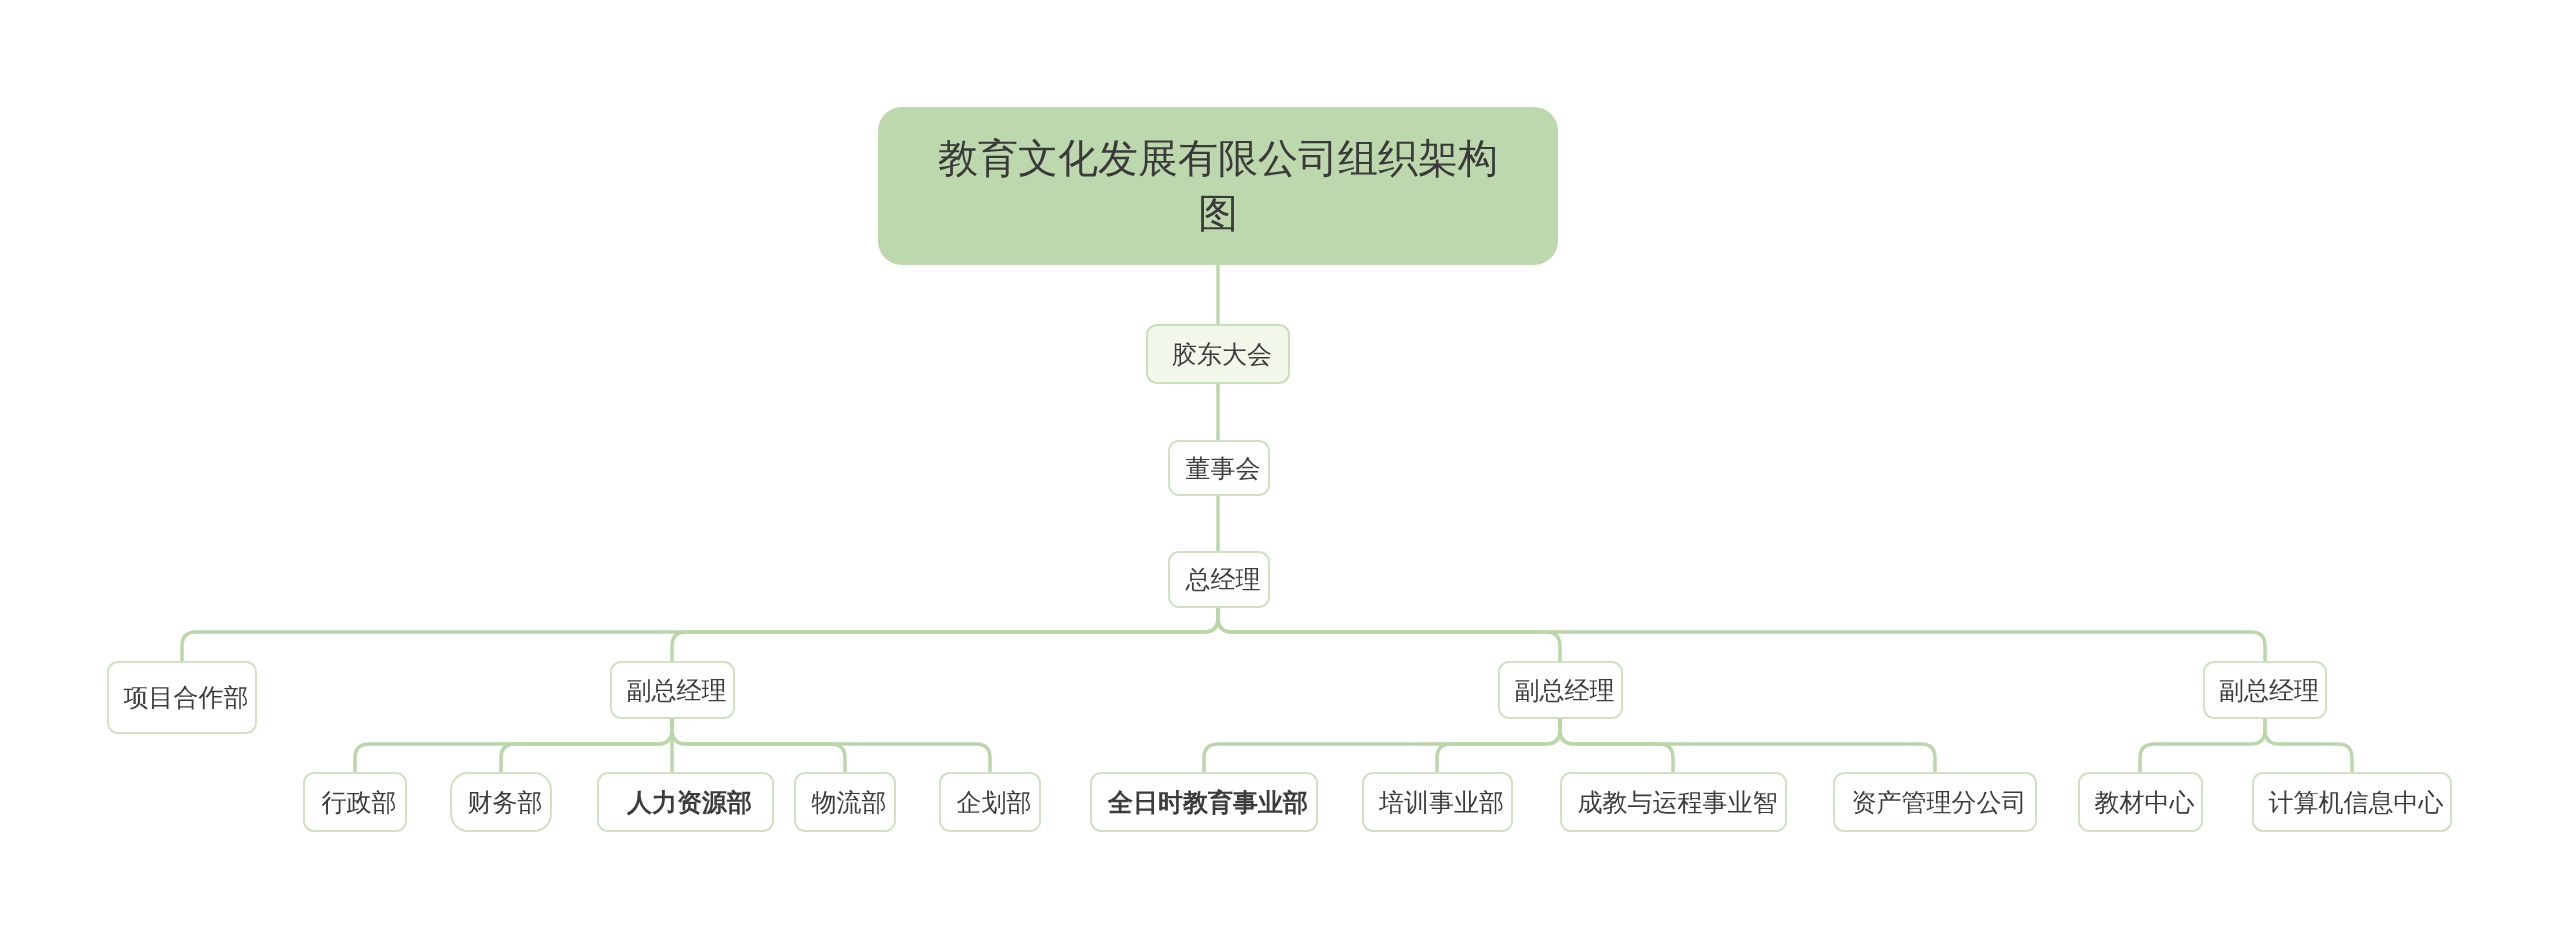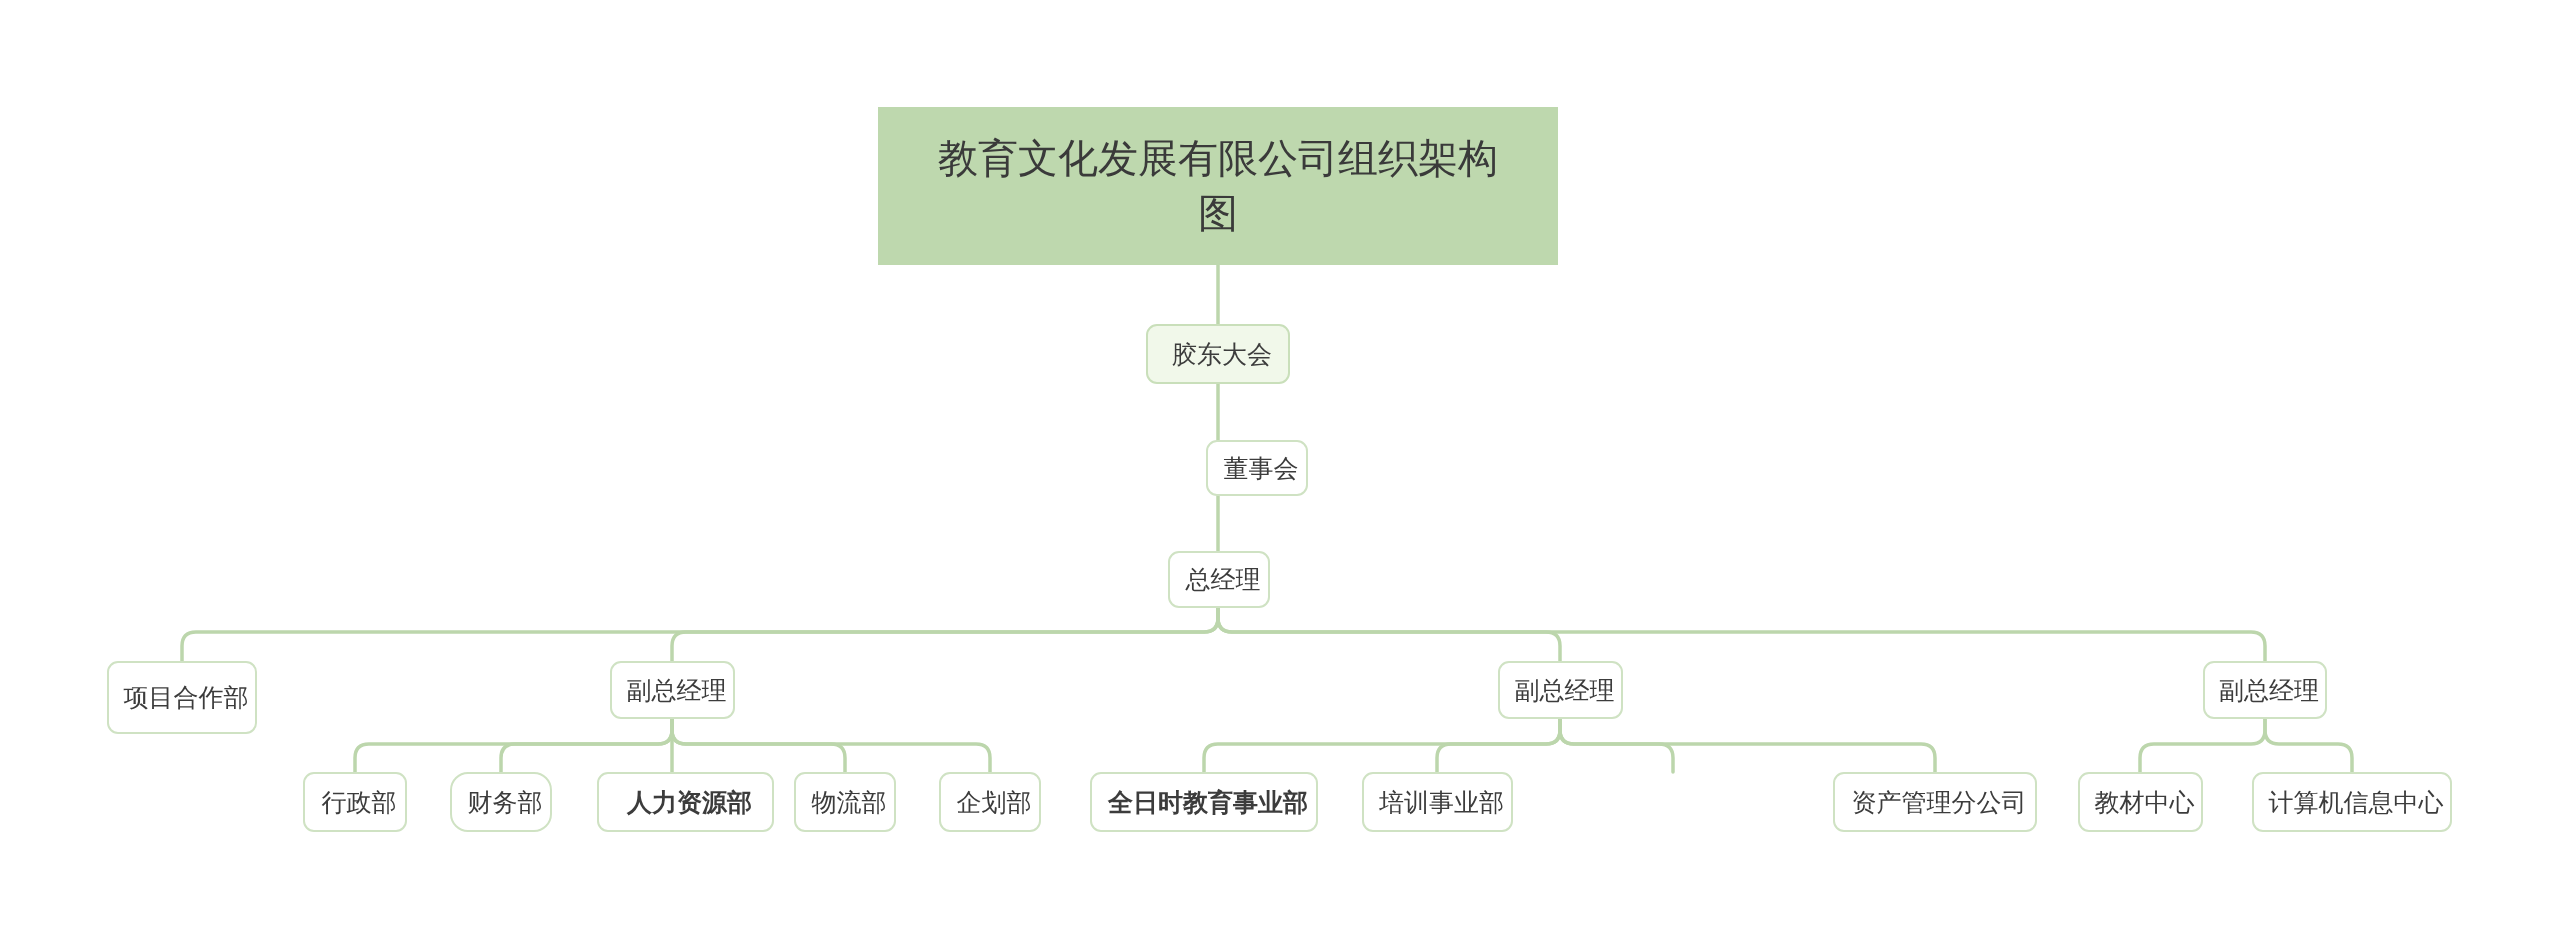--- a/index.html
+++ b/index.html
@@ -55,21 +55,21 @@
     cursor: default;
     padding-left: 8px;
   }
   .node--tinted {
     background: var(--highlight-fill, #f1f8ea);
     border-color: var(--highlight-border, #c9dfba);
   }
   .node--title {
     background: var(--title-fill, #bed8ae);
     border: none;
-    border-radius: 0;
+    border-radius: 24px;
     font-size: 40px;
     line-height: 55px;
     padding: 0 50px;
     color: var(--title-text, #3a3a3a);
     text-align: center;
     white-space: normal;
     word-break: break-all;
   }
 </style>
 </head>
@@ -99,21 +99,21 @@
     <path class="edge" d="M 1560 719 V 730 Q 1560 744 1574 744 H 1921 Q 1935 744 1935 758 V 772"></path>
 
     <path class="edge" d="M 2265 719 V 730 Q 2265 744 2251 744 H 2154 Q 2140 744 2140 758 V 772"></path>
     <path class="edge" d="M 2265 719 V 730 Q 2265 744 2279 744 H 2338 Q 2352 744 2352 758 V 772"></path>
   </svg>
 
   <div class="node node--title" style="left:878px; top:107px; width:680px; height:158px;">教育文化发展有限公司组织架构图</div>
 
   <div class="node node--tinted" style="left:1146px; top:324px; width:144px; height:60px;">胶东大会</div>
 
-  <div class="node" style="left:1168px; top:440px; width:102px; height:56px;margin-left:38px;">董事会</div>
+  <div class="node" style="left:1168px; top:440px; width:102px; height:56px;">董事会</div>
 
   <div class="node" style="left:1168px; top:551px; width:102px; height:57px;">总经理</div>
 
   <div class="node" style="left:107px; top:661px; width:150px; height:73px;">项目合作部</div>
 
   <div class="node" style="left:610px; top:661px; width:125px; height:58px;">副总经理</div>
 
   <div class="node" style="left:1498px; top:661px; width:125px; height:58px;">副总经理</div>
 
   <div class="node" style="left:2203px; top:661px; width:124px; height:58px;">副总经理</div>
@@ -125,20 +125,21 @@
   <div class="node" style="left:597px; top:772px; width:177px; height:60px;font-weight:bold;">人力资源部</div>
 
   <div class="node" style="left:794px; top:772px; width:102px; height:60px;">物流部</div>
 
   <div class="node" style="left:939px; top:772px; width:102px; height:60px;">企划部</div>
 
   <div class="node" style="left:1090px; top:772px; width:228px; height:60px;font-weight:bold;">全日时教育事业部</div>
 
   <div class="node" style="left:1362px; top:772px; width:151px; height:60px;">培训事业部</div>
 
+  <div class="node" style="left:1560px; top:772px; width:227px; height:60px;">成教与运程事业智</div>
 
   <div class="node" style="left:1833px; top:772px; width:204px; height:60px;">资产管理分公司</div>
 
   <div class="node" style="left:2078px; top:772px; width:125px; height:60px;">教材中心</div>
 
   <div class="node" style="left:2252px; top:772px; width:200px; height:60px;">计算机信息中心</div>
 
 </div>
 
 </body></html>

